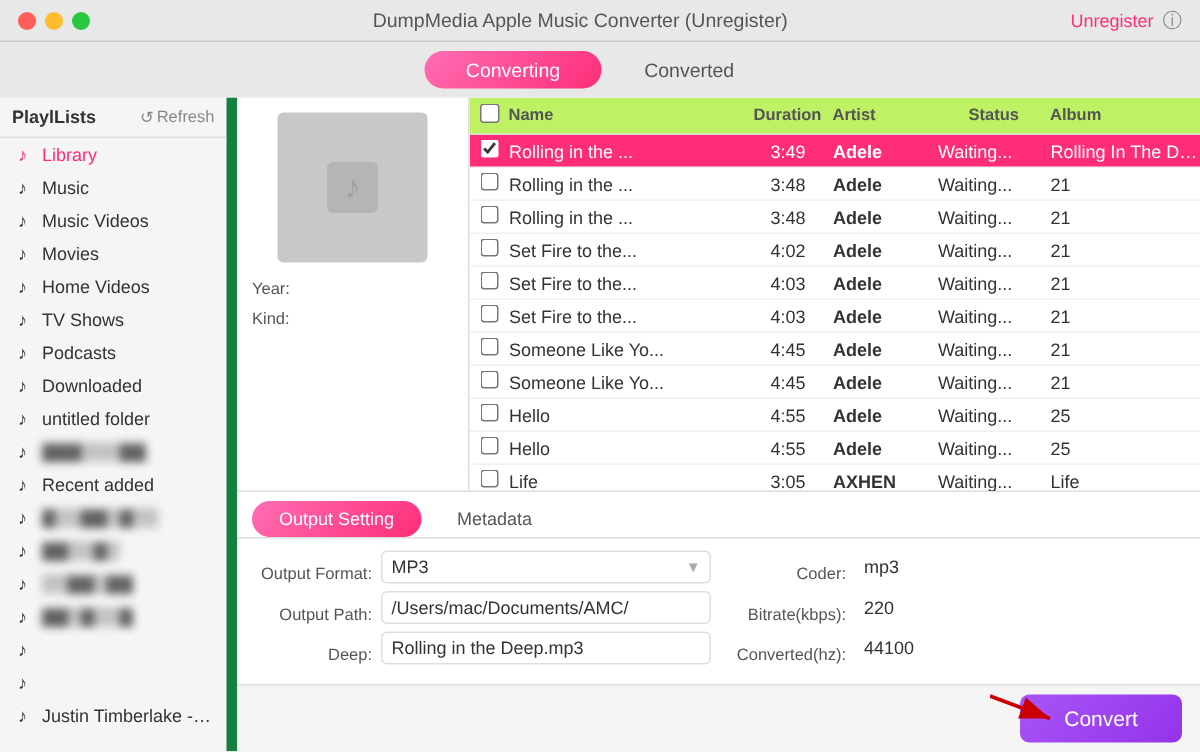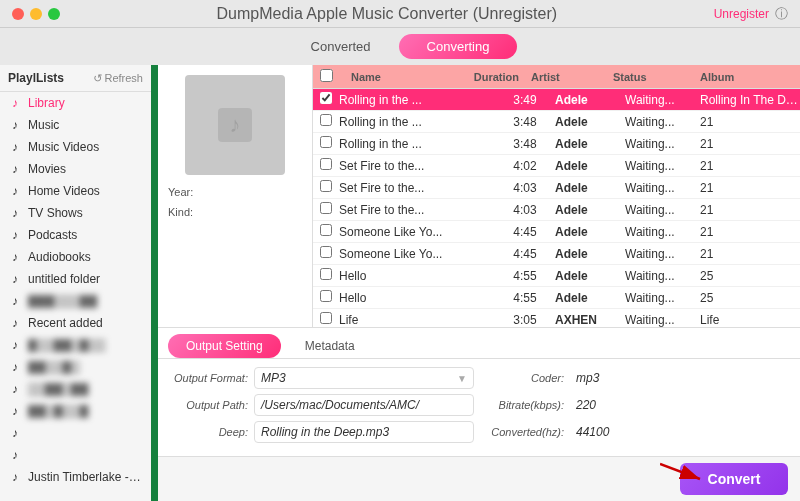--- a/index.html
+++ b/index.html
@@ -33,21 +33,21 @@
       width: 12px;
       height: 12px;
       border-radius: 50%;
       border: none;
       cursor: pointer;
     }
     .btn-close { background: #ff5f57; }
     .btn-min { background: #febc2e; }
     .btn-max { background: #28c840; }
     .title-bar-title {
-      font-size: 16px;
+      font-size: 13px;
       color: #555;
       flex: 1;
       text-align: center;
     }
     .title-bar-unregister {
       color: #ff2d78;
       font-size: 12px;
       cursor: pointer;
     }
     .title-bar-help {
@@ -202,34 +202,33 @@
     
     .table-area {
       flex: 1;
       display: flex;
       flex-direction: column;
       overflow: hidden;
     }
     .table-header {
       display: flex;
       align-items: center;
-      background: #fca5a5;
+      background: #bef264;
       border-bottom: 1px solid #ddd;
       padding: 4px 0;
       font-size: 11px;
       color: #555;
       font-weight: 600;
       flex-shrink: 0;
-      gap: 12px;
     }
     .table-header .col-check { width: 26px; text-align: center; }
     .table-header .col-name { flex: 2; min-width: 0; }
-    .table-header .col-duration { width: 60px; text-align: right; }
+    .table-header .col-duration { width: 60px; text-align: center; }
     .table-header .col-artist { width: 70px; }
-    .table-header .col-status { width: 75px; }
+    .table-header .col-status { width: 75px; text-align: center; }
     .table-header .col-album { width: 100px; }
     .table-body {
       overflow-y: auto;
       flex: 1;
     }
     .table-row {
       display: flex;
       align-items: center;
       border-bottom: 1px solid #f0f0f0;
       padding: 3px 0;
@@ -283,24 +282,23 @@
     .output-fields {
       display: flex;
       padding: 8px 10px;
       gap: 10px;
     }
     .output-col {
       flex: 1;
     }
     .output-row {
       display: flex;
-      align-items: center;
+      align-items: flex-end;
       margin-bottom: 5px;
       gap: 6px;
-      font-style: italic;
     }
     .output-row-label {
       font-size: 11px;
       color: #555;
       width: 80px;
       text-align: right;
       flex-shrink: 0;
     }
     .output-row-value {
       font-size: 12px;
@@ -339,21 +337,21 @@
       right: 90px;
       bottom: 14px;
     }
     .convert-btn {
       background: linear-gradient(135deg, #a855f7, #9333ea);
       color: white;
       border: none;
       border-radius: 6px;
       padding: 8px 24px;
       font-size: 14px;
-      font-weight: 700;
+      font-weight: 400;
       cursor: pointer;
       min-width: 108px;
     }
   </style>
 </head>
 <body>
 
 <div class="title-bar">
   <div class="title-bar-buttons">
     <button class="title-bar-btn btn-close"></button>
@@ -361,22 +359,22 @@
     <button class="title-bar-btn btn-max"></button>
   </div>
   <span class="title-bar-title">DumpMedia Apple Music Converter (Unregister)</span>
   <div style="display:flex;align-items:center;">
     <span class="title-bar-unregister">Unregister</span>
     <span class="title-bar-help">ⓘ</span>
   </div>
 </div>
 
 <div class="tab-row">
+  <button class="tab-btn active">Converting</button>
   <button class="tab-btn inactive">Converted</button>
-  <button class="tab-btn active">Converting</button>
 </div>
 
 <div class="main-content">
 
   <div class="sidebar">
     <div class="sidebar-header">
       <span class="sidebar-header-label">PlaylLists</span>
       <span class="sidebar-refresh">
         <span>↺</span>
         <span>Refresh</span>
@@ -406,21 +404,21 @@
     <div class="sidebar-item">
       <span class="item-icon">♪</span>
       <span class="item-label">TV Shows</span>
     </div>
     <div class="sidebar-item">
       <span class="item-icon">♪</span>
       <span class="item-label">Podcasts</span>
     </div>
     <div class="sidebar-item">
       <span class="item-icon">♪</span>
-      <span class="item-label">Audiobooks</span>
+      <span class="item-label">Downloaded</span>
     </div>
     <div class="sidebar-item">
       <span class="item-icon">♪</span>
       <span class="item-label">untitled folder</span>
     </div>
     <div class="sidebar-item">
       <span class="item-icon">♪</span>
       <span class="item-label blurred-item">▓▓▓▒▒▒▓▓</span>
     </div>
     <div class="sidebar-item">

